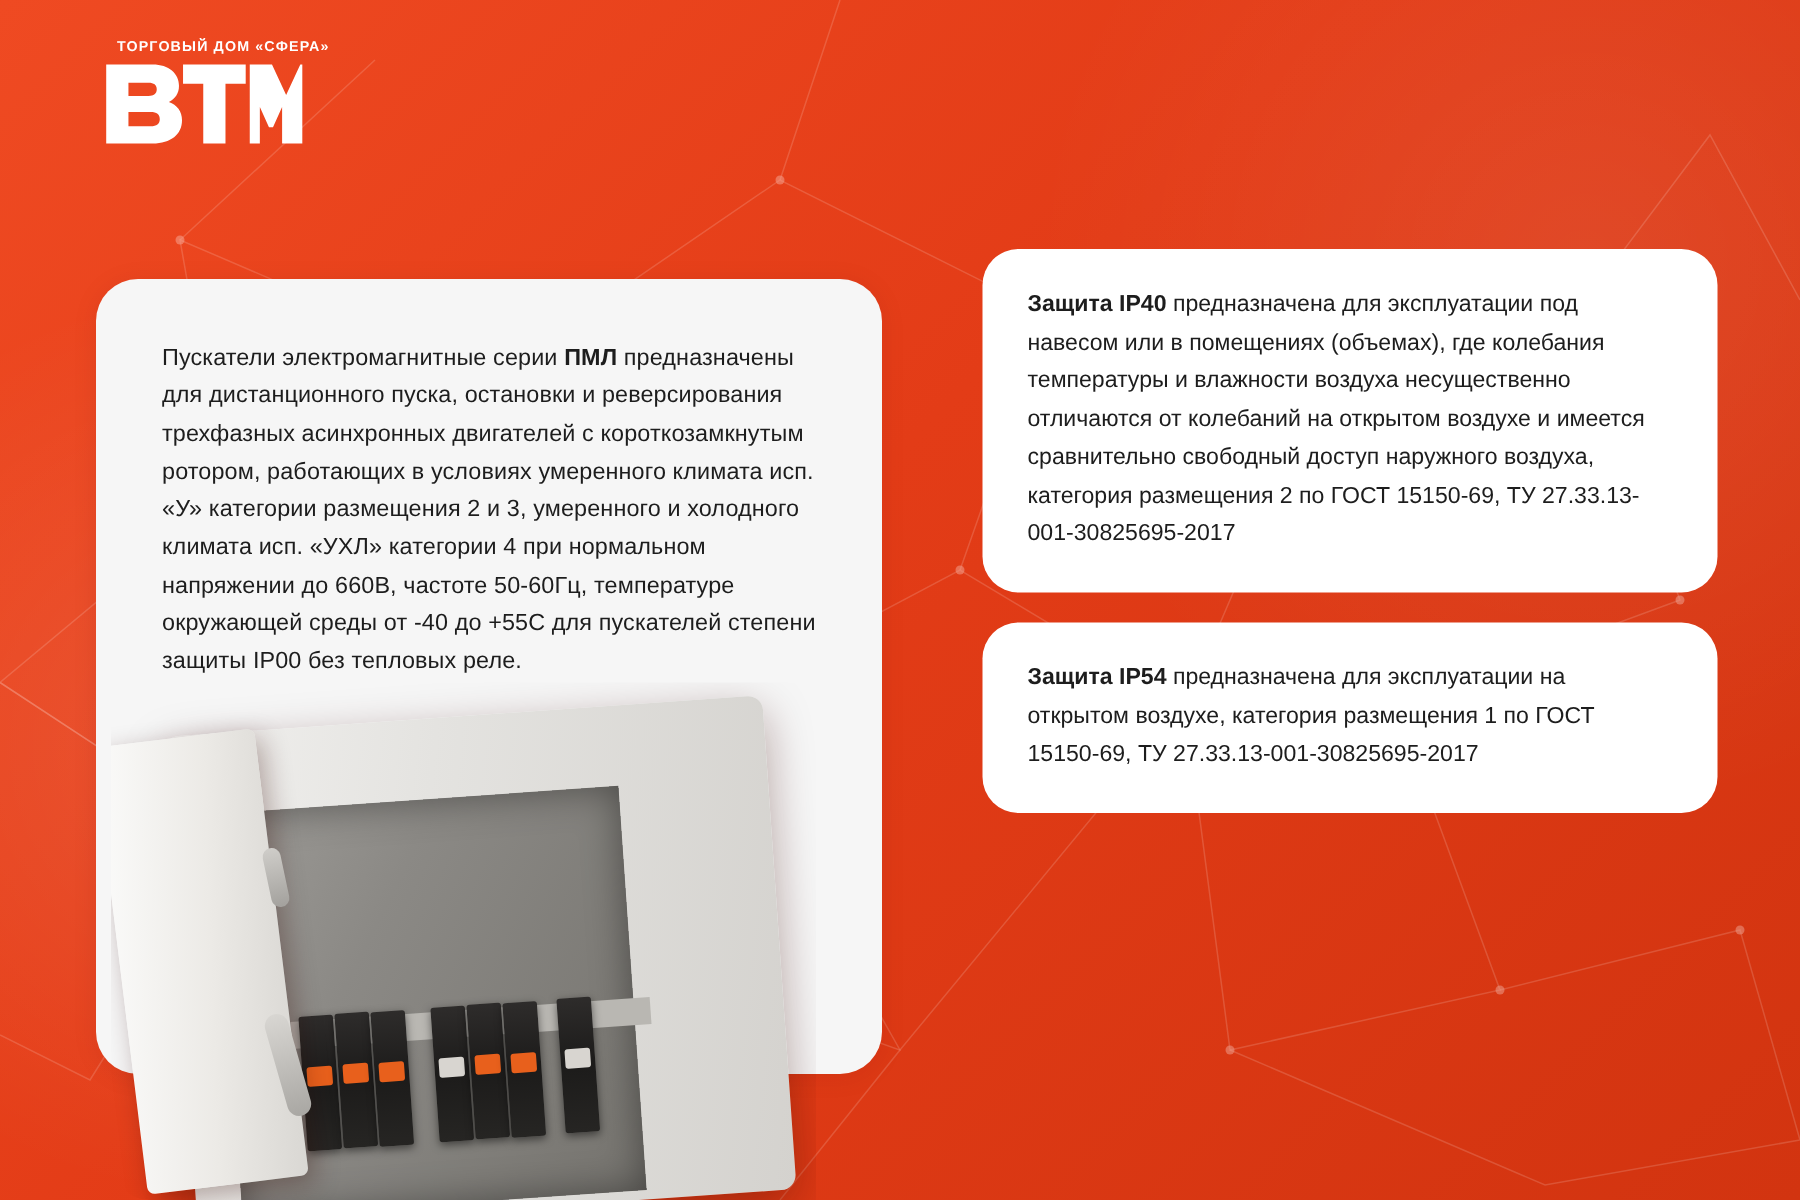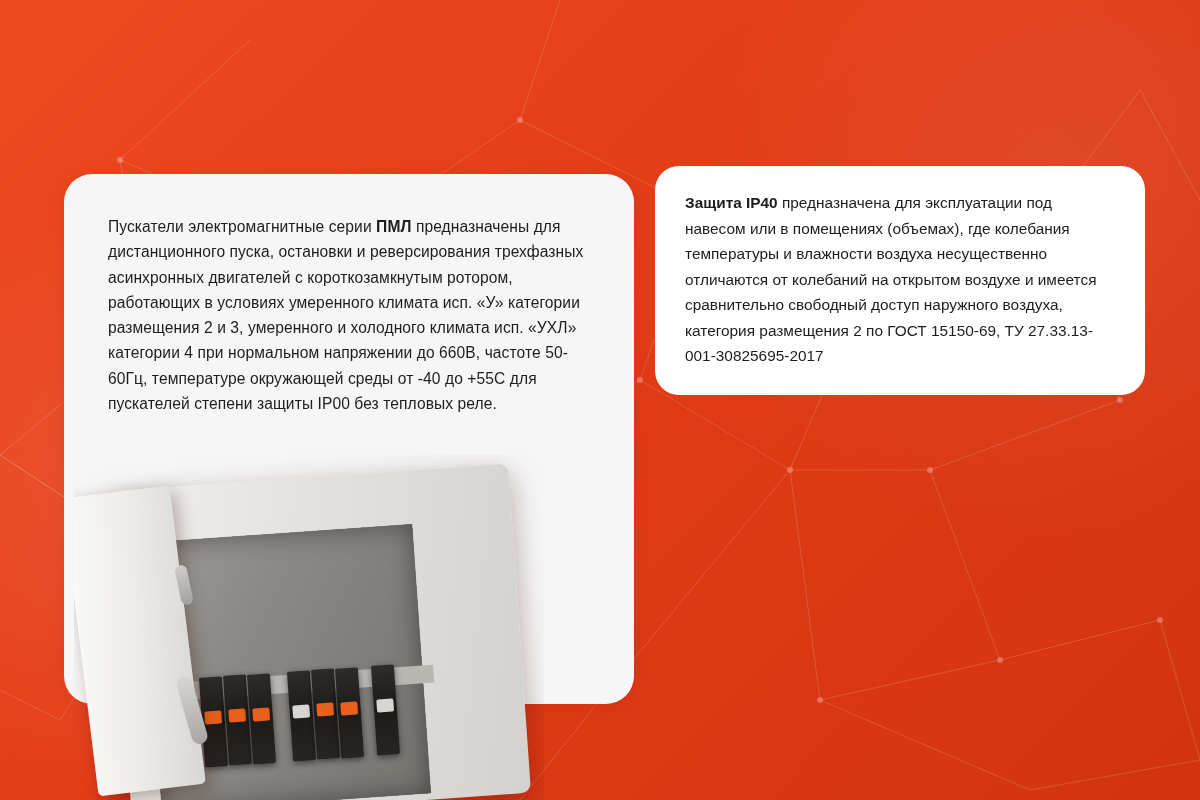--- a/index.html
+++ b/index.html
@@ -58,22 +58,22 @@
   
   .card {
     background: #ffffff;
     border-radius: 26px;
     box-shadow: 0 2px 16px rgba(120, 20, 0, 0.10);
   }
 
   .left-card {
     position: absolute;
     left: 64px;
-    top: 174px;
-    width: 570px;
+    top: 186px;
+    width: 524px;
     height: 530px;
     background: #f6f6f6;
     border-radius: 28px;
     overflow: hidden;
   }
   .left-text {
     padding: 40px 44px 0 44px;
     font-size: 15.6px;
     line-height: 1.62;
     color: #1d1d1d;
@@ -229,20 +229,35 @@
         <circle cx="430" cy="640" r="3"></circle>
       <circle cx="330" cy="250" r="3"></circle>
         <circle cx="700" cy="210" r="3"></circle>
       <circle cx="120" cy="160" r="3"></circle>
         <circle cx="520" cy="120" r="3"></circle>
       <circle cx="1120" cy="400" r="3"></circle>
         <circle cx="1160" cy="620" r="3"></circle>
     </g>
   </svg>
 
+  <div class="logo">
+    <div class="logo-tagline">ТОРГОВЫЙ ДОМ «СФЕРА»</div>
+    <svg class="logo-mark" viewBox="0 0 200 92">
+      <g fill="#ffffff">
+
+        <path d="M4 6 h46 c16 0 26 9 26 21 0 8-4 13-10 16 8 3 13 9 13 18 0 14-11 23-29 23 H4 Z
+                 M26 24 v13 h20 c5 0 8-2 8-6.5 0 -4.5-3-6.5-8-6.5 Z
+                 M26 53 v14 h22 c6 0 9-2.5 9-7 0-4.5-3-7-9-7 Z"></path>
+
+        <path d="M80 6 h62 v19 h-20 v59 h-22 v-59 h-20 Z"></path>
+
+        <path d="M146 6 h22 l14 30 14-30 h2 v78 h-20 v-36 l-9 20 h-4 l-9-20 v36 h-10 Z"></path>
+      </g>
+    </svg>
+  </div>
 
   <div class="left-card card">
     <div class="left-text">
       <span>Пускатели электромагнитные серии </span><b>ПМЛ</b><span> предназначены для дистанционного пуска, остановки и реверсирования трехфазных асинхронных двигателей с короткозамкнутым ротором, работающих в условиях умеренного климата исп. «У» категории размещения 2 и 3, умеренного и холодного климата исп. «УХЛ» категории 4 при нормальном напряжении до 660В, частоте 50-60Гц, температуре окружающей среды от -40 до +55С для пускателей степени защиты IP00 без тепловых реле.</span>
     </div>
   </div>
 
   <div class="photo">
     <div class="encl-outer"></div>
     <div class="encl-inner"></div>
@@ -259,16 +274,19 @@
     <div class="handle"></div>
   </div>
 
   <div class="right-col">
 
 
     <div class="rcard">
       <b>Защита IP40</b><span> предназначена для эксплуатации под навесом или в помещениях (объемах), где колебания температуры и влажности воздуха несущественно отличаются от колебаний на открытом воздухе и имеется сравнительно свободный доступ наружного воздуха, категория размещения 2 по ГОСТ 15150-69, ТУ 27.33.13-001-30825695-2017</span>
     </div>
 
+    <div class="rcard">
+      <b>Защита IP54</b><span> предназначена для эксплуатации на открытом воздухе, категория размещения 1 по ГОСТ 15150-69, ТУ 27.33.13-001-30825695-2017</span>
+    </div>
 
   </div>
 
 </div>
 
 </body></html>

